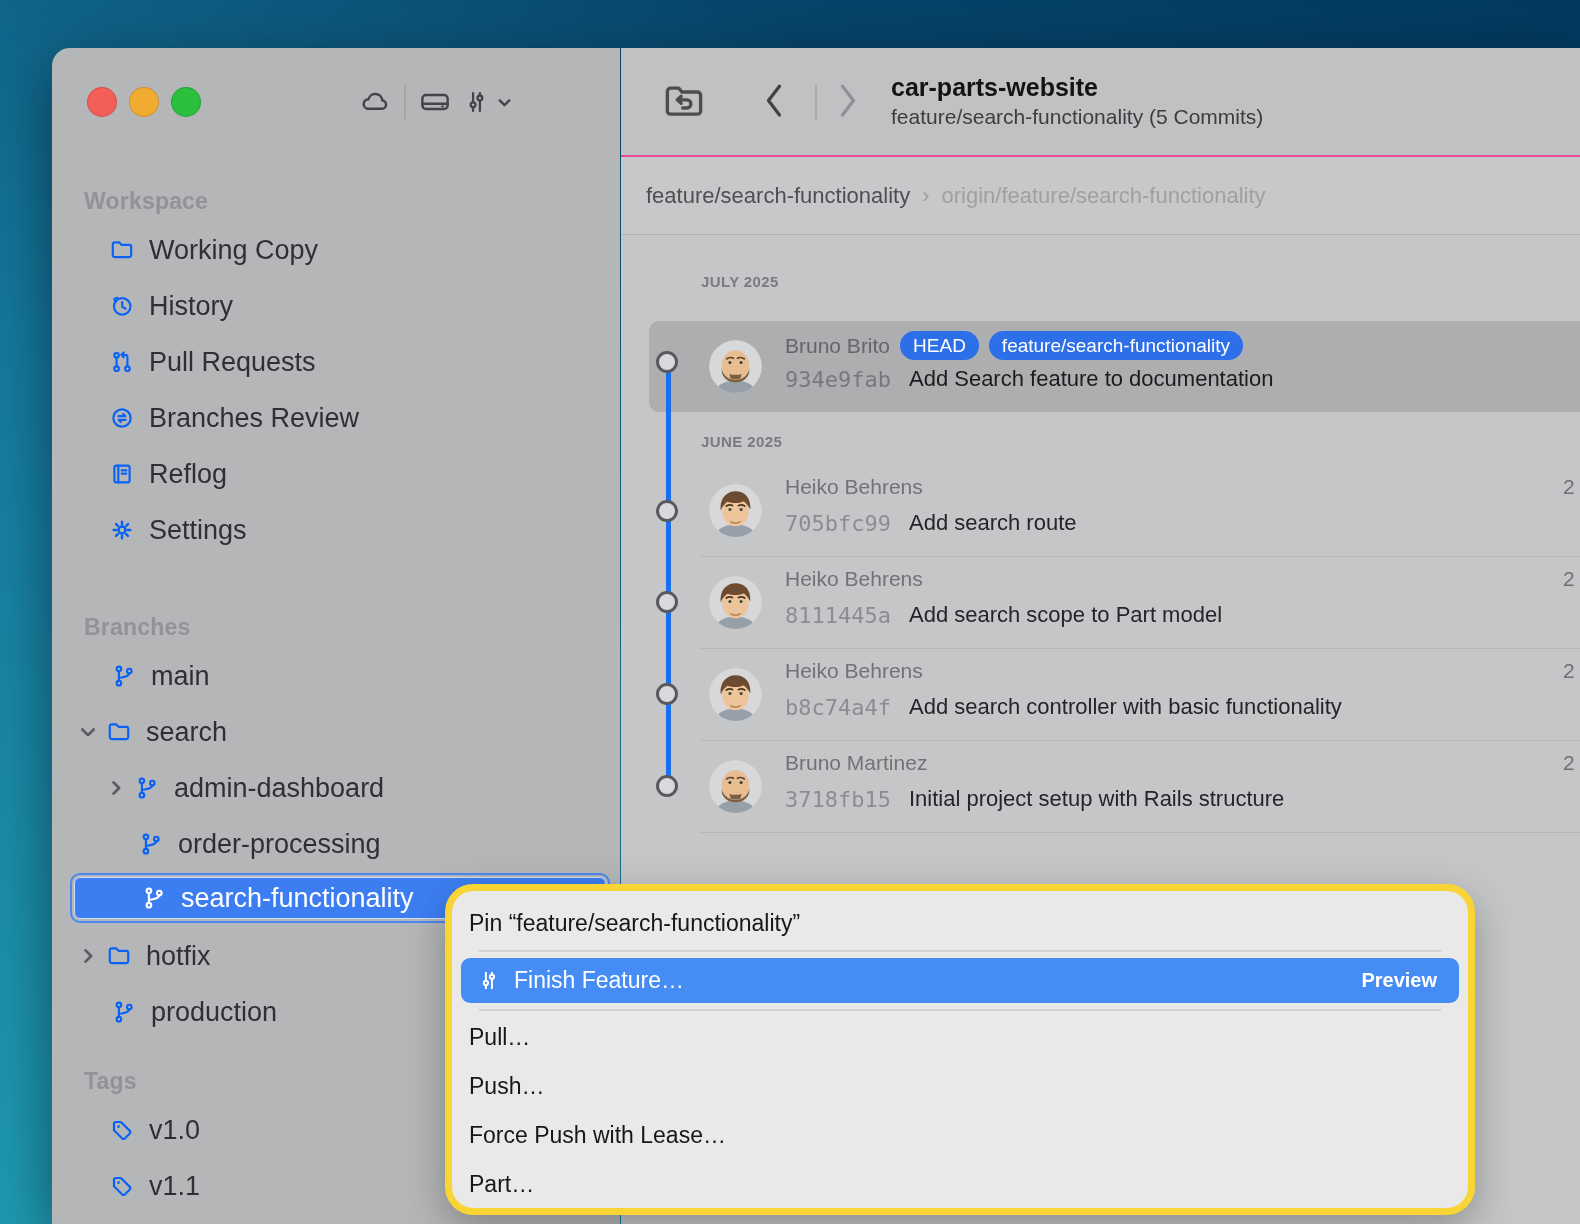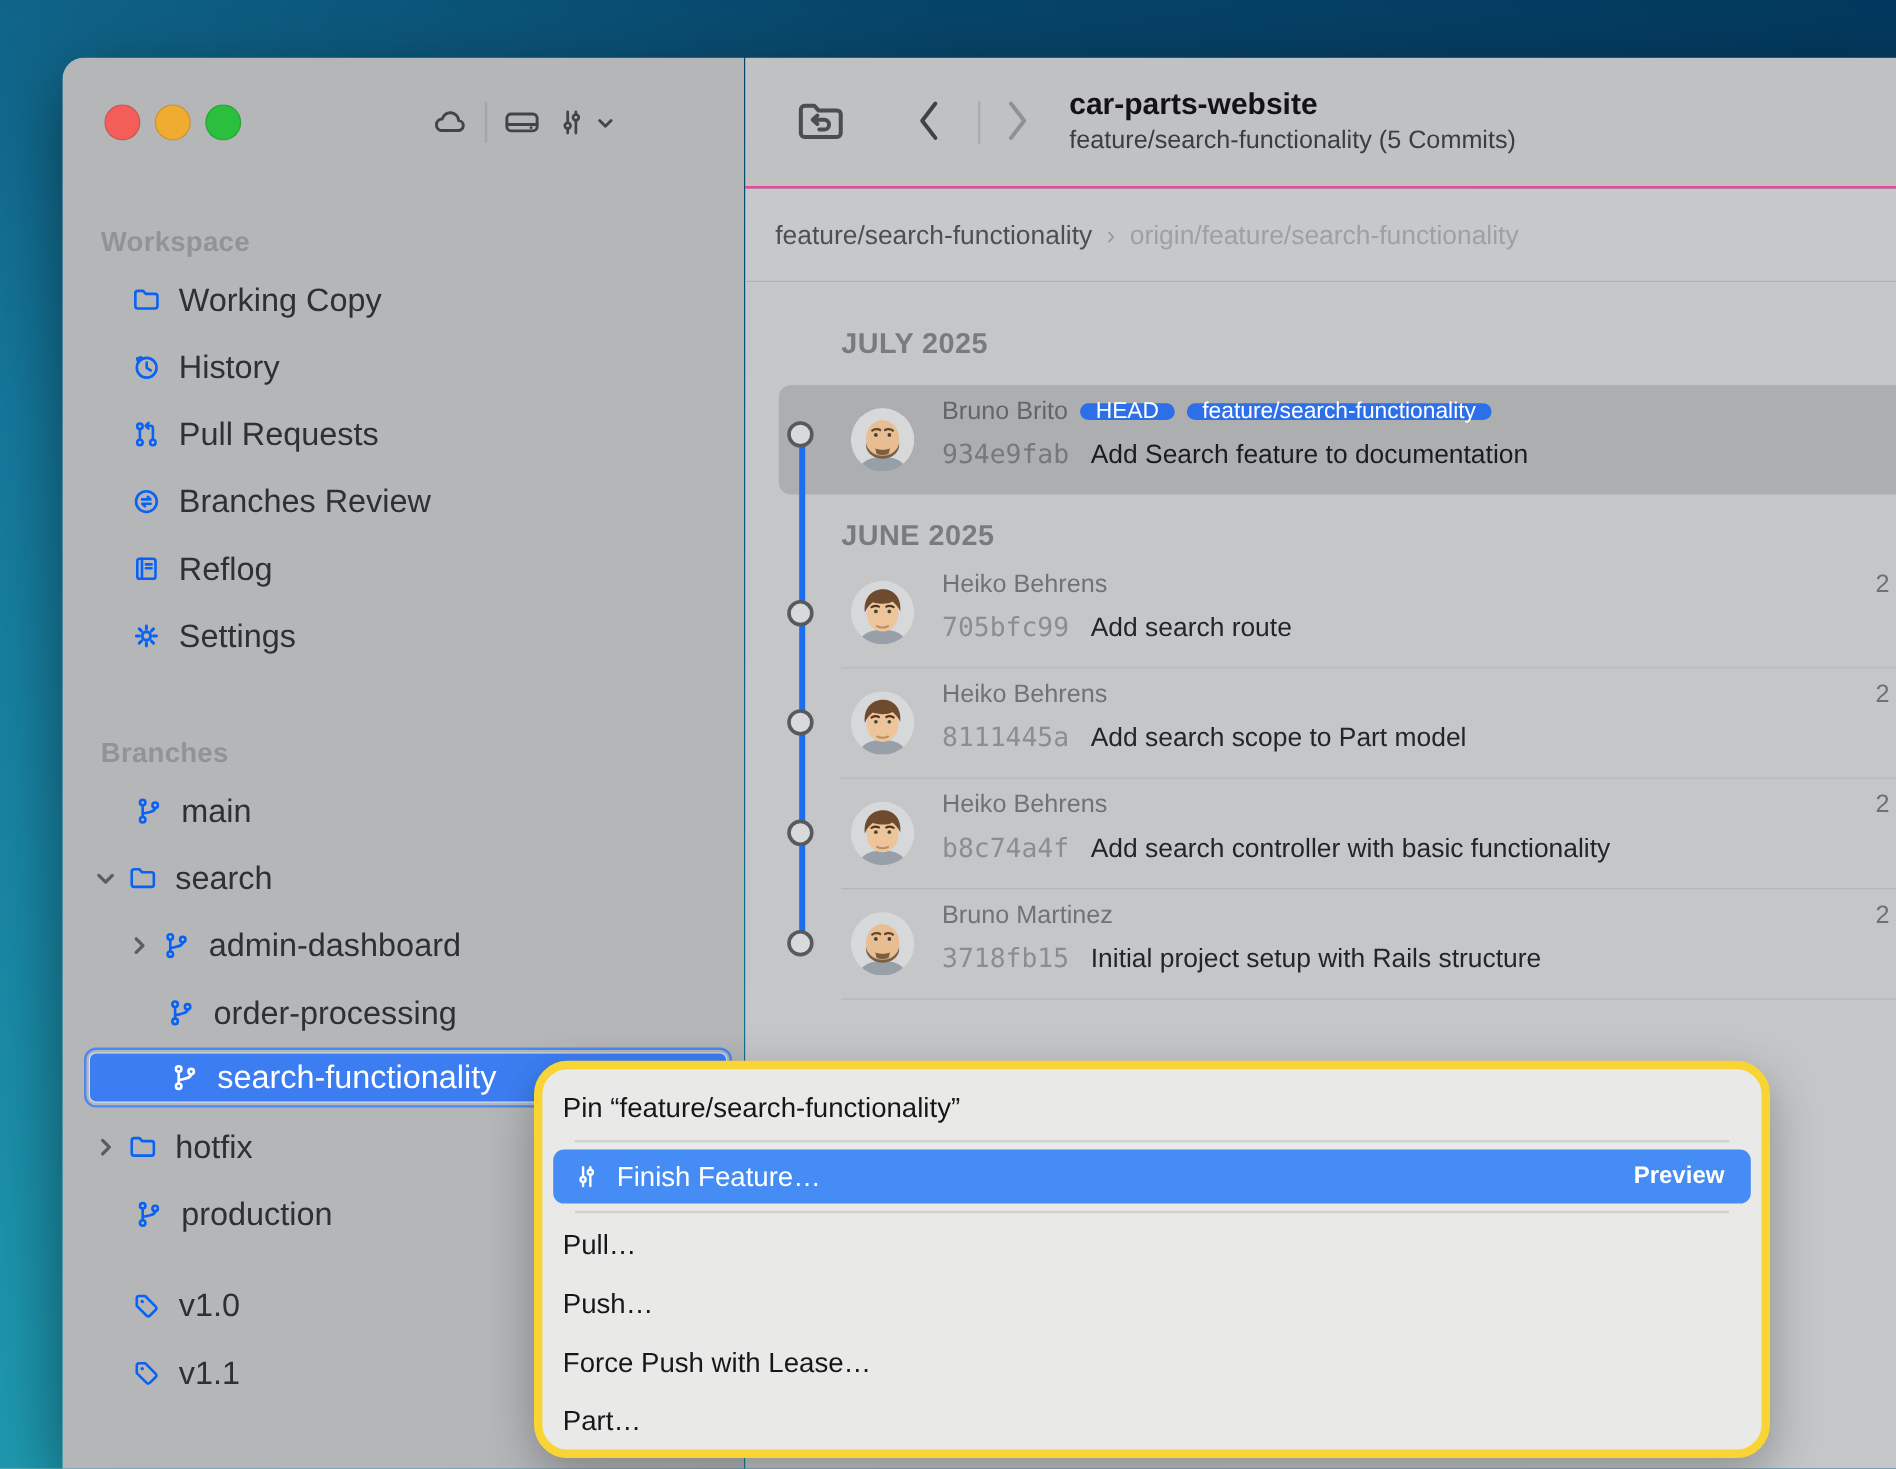--- a/index.html
+++ b/index.html
@@ -54,31 +54,31 @@
   .nav-sep{position:absolute;left:194px;top:36px;width:2px;height:36px;background:#abacae;}
   .nav-fwd{position:absolute;left:216px;top:35px;width:22px;height:36px;color:#909194;}
   .title-block{position:absolute;left:270px;top:24px;}
   .repo-title{font-size:25px;font-weight:bold;color:#131315;line-height:30px;}
   .repo-subtitle{font-size:21px;color:#3c3d3f;line-height:30px;}
   .breadcrumb{height:77px;flex:none;background:#c7c8c9;border-bottom:1px solid #b0b1b3;display:flex;align-items:center;padding-left:25px;font-size:22px;}
   .bc-local{color:#4e4f52;}
   .bc-sep{color:#9b9c9e;padding:0 12px;}
   .bc-remote{color:#9fa0a2;}
   .list{flex:1;background:#c5c6c7;position:relative;overflow:hidden;}
-  .month{position:absolute;left:80px;font-size:24px;font-weight:600;color:#7a7b7e;letter-spacing:.4px;}
+  .month{position:absolute;left:80px;font-size:15px;font-weight:600;color:#7a7b7e;letter-spacing:.4px;}
   .timeline-line{position:absolute;left:45px;top:127px;width:4.5px;height:424px;background:#1c6ef0;}
   .tnode{position:absolute;left:35px;width:16px;height:16px;border:3.5px solid #58595c;border-radius:50%;background:#d8d9db;}
   .sel-commit{position:absolute;left:28px;right:0;top:86px;height:91px;background:#adaeb0;border-radius:10px 0 0 10px;}
   .crow{position:absolute;left:0;right:0;height:91px;}
   .avatar{position:absolute;left:88px;top:19px;width:53px;height:53px;}
   .cline1{position:absolute;left:164px;top:10px;display:flex;align-items:center;gap:10px;font-size:21px;color:#717275;}
   .cline2{position:absolute;left:164px;top:45px;display:flex;align-items:center;font-size:22px;}
   .chash{font-family:"DejaVu Sans Mono",monospace;color:#8c8d90;}
   .cmsg{color:#242528;margin-left:18px;}
-  .badge{background:#2d6fe9;color:#fff;font-size:19px;height:14px;display:flex;align-items:center;padding:0 13px;border-radius:15px;}
+  .badge{background:#2d6fe9;color:#fff;font-size:19px;height:29px;display:flex;align-items:center;padding:0 13px;border-radius:15px;}
   .csep{position:absolute;left:80px;right:0;height:1px;background:#b5b6b8;}
   .cdate{position:absolute;left:942px;top:10px;font-size:21px;color:#6f7073;}
   
   .menu{
     position:absolute;left:445px;top:884px;width:1030px;height:331px;z-index:50;
     background:#e9e9e7;border:7px solid #f8d434;border-radius:28px;box-sizing:border-box;
     box-shadow:0 14px 40px rgba(0,0,0,.28);padding-top:8px;
   }
   .mi{height:49px;display:flex;align-items:center;padding:0 17px;font-size:23px;color:#17171a;}
   .msep{height:2px;background:#d2d2d0;margin:2px 27px;}
@@ -290,20 +290,21 @@
               <circle cx="16.9" cy="7.4" r="2.1"></circle>
               <path d="M7.3 16.5V7.5"></path>
               <path d="M16.9 9.5c0 2.9-4.6 3.3-9.4 4.4"></path>
             </svg>
           </span>
         <span>production</span>
       </div>
     </div>
 
     <div class="side-sec" style="top:1012px">
+      <div class="group-label">Tags</div>
       <div class="srow pl-ws">
         <span class="icon24" style="color:#0a62f4">
             <svg viewBox="0 0 24 24" fill="none" stroke="currentColor" stroke-width="2" stroke-linejoin="round">
               <path d="M4.6 11V6.3c0-.9.8-1.7 1.7-1.7H11l8.2 8.2c.7.7.7 1.8 0 2.4l-4.6 4.6c-.7.7-1.8.7-2.4 0L4.6 12.2z"></path>
               <circle cx="8.8" cy="8.8" r="1.3" fill="currentColor" stroke="none"></circle>
             </svg>
           </span>
         <span>v1.0</span>
       </div>
       <div class="srow pl-ws">

